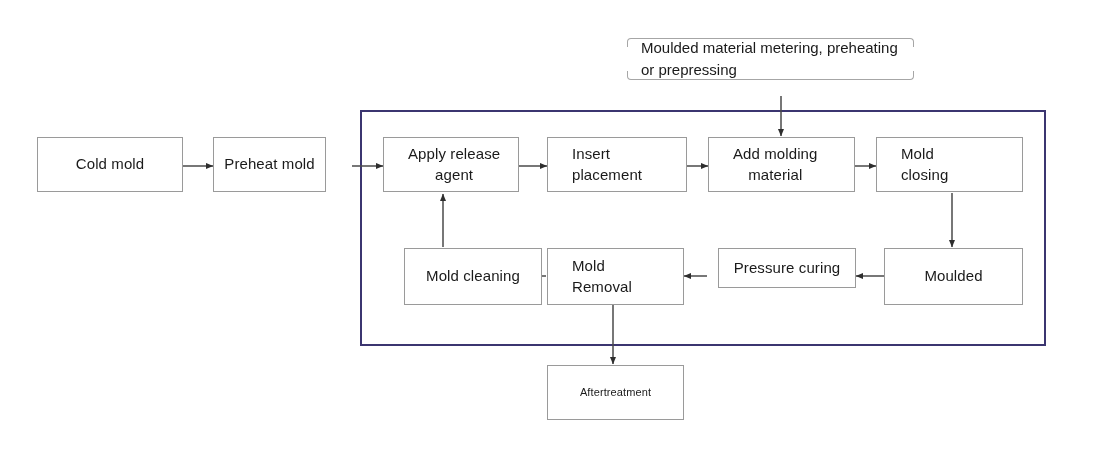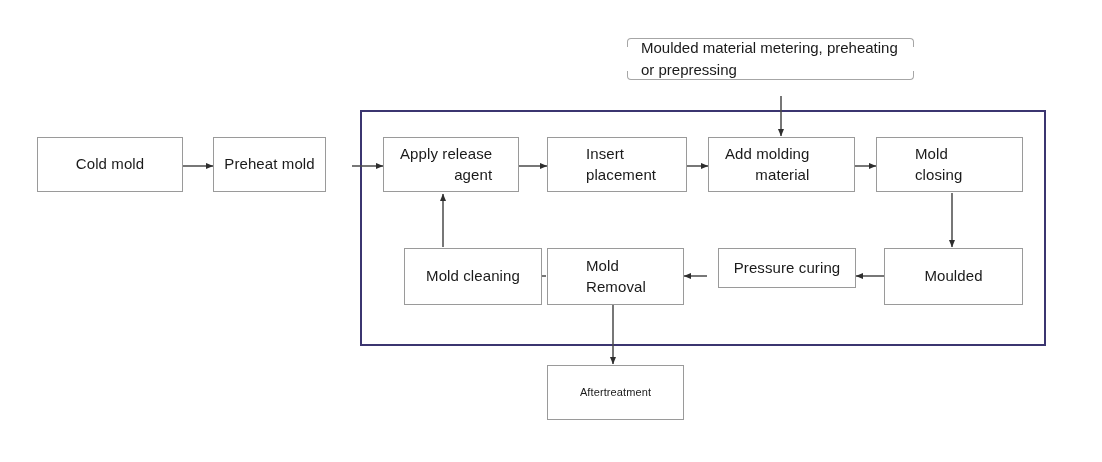--- a/index.html
+++ b/index.html
@@ -23,22 +23,22 @@
     border: 1.6px solid #9a9a9a;
     display: flex;
     align-items: center;
     color: #1a1a1a;
     font-size: 15px;
     line-height: 1.35;
     letter-spacing: .1px;
     white-space: pre-line;
   }
   .node.center   { justify-content: center; text-align: center; }
-  .node.leftpad  { justify-content: flex-start; text-align: right; padding-left: 16px; }
-  .node.indentpad{ justify-content: flex-start; text-align: left; padding-left: 38px; }
+  .node.leftpad  { justify-content: flex-start; text-align: center; padding-left: 24px; }
+  .node.indentpad{ justify-content: flex-start; text-align: left; padding-left: 24px; }
   .node.small    { font-size: 11px; }
 
   
   #group-frame {
     position: absolute;
     box-sizing: border-box;
     border: 2.4px solid #3b3570;
     background: transparent;
     pointer-events: none;
   }

